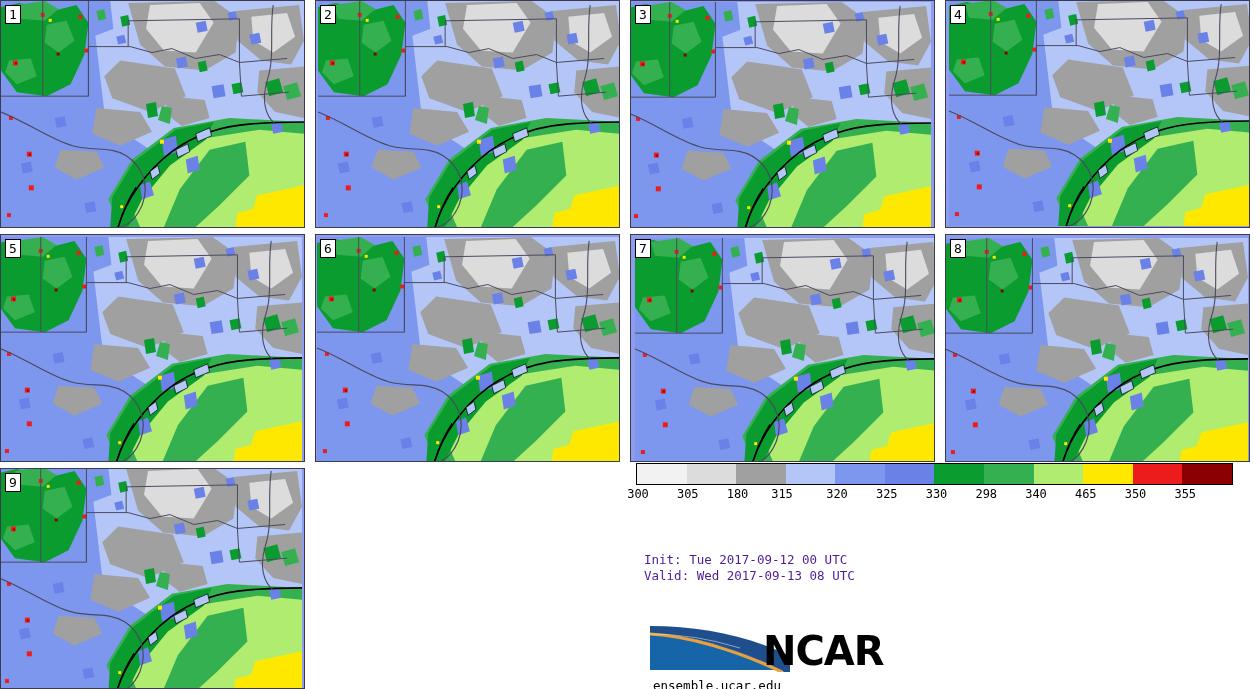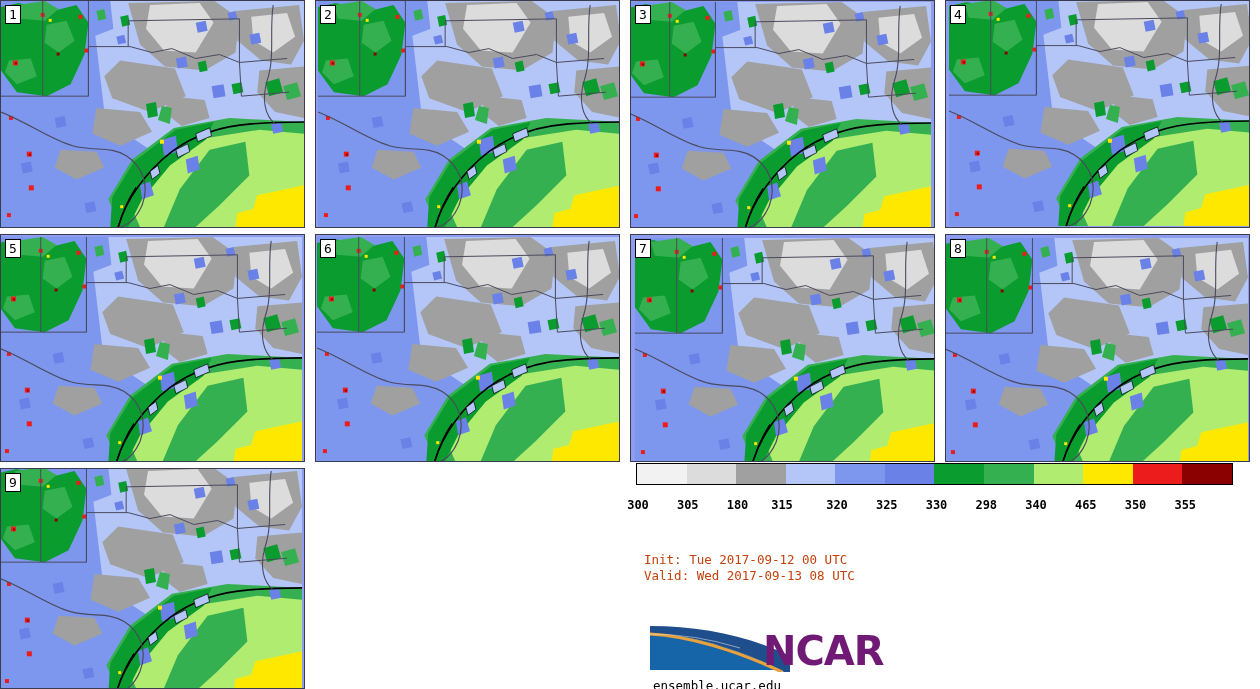--- a/index.html
+++ b/index.html
@@ -35,52 +35,52 @@
     z-index:5;
   }
 
   
   #cbar-area{position:absolute;left:636px;top:463px;width:600px;}
   #cbar{
     display:flex;width:597px;height:22px;
     border:1px solid #000;box-sizing:border-box;
   }
   #cbar div{flex:1 1 0;height:100%;}
-  #cbar-ticks{position:relative;height:16px;width:597px;margin-top:13px;font-weight:bold;}
+  #cbar-ticks{position:relative;height:16px;width:597px;margin-top:2px;}
   #cbar-ticks span{
     position:absolute;top:0;
     font-size:12px;color:#000;
     transform:translateX(-50%);
     font-family:"DejaVu Sans Mono","Liberation Mono",monospace;
     white-space:nowrap;
   }
 
   
   #title{
     position:absolute;left:644px;top:523px;
     font-size:15px;font-weight:bold;color:#000;
     letter-spacing:0px;
     font-family:"DejaVu Sans Mono","Liberation Mono",monospace;
     white-space:nowrap;
   }
   .meta{
     position:absolute;left:644px;
-    font-size:12.5px;color:#c2410c;
+    font-size:12.5px;color:#4c1d95;
     font-family:"DejaVu Sans Mono","Liberation Mono",monospace;
     white-space:nowrap;
   }
   #meta-init{top:552px;}
   #meta-valid{top:568px;}
 
   
   #logo{position:absolute;left:648px;top:622px;width:300px;height:62px;}
   #logo-mark{position:absolute;left:0;top:0;width:142px;height:50px;}
   #logo-word{
     position:absolute;left:115px;top:6px;
-    font-size:40px;font-weight:bold;color:#701a75;
+    font-size:40px;font-weight:bold;color:#000000;
     font-family:"DejaVu Sans","Liberation Sans",sans-serif;
     letter-spacing:-1px;
   }
   #logo-url{
     position:absolute;left:5px;top:56px;
     font-size:12.5px;color:#000;
     font-family:"DejaVu Sans Mono","Liberation Mono",monospace;
   }
 </style>
 </head>

